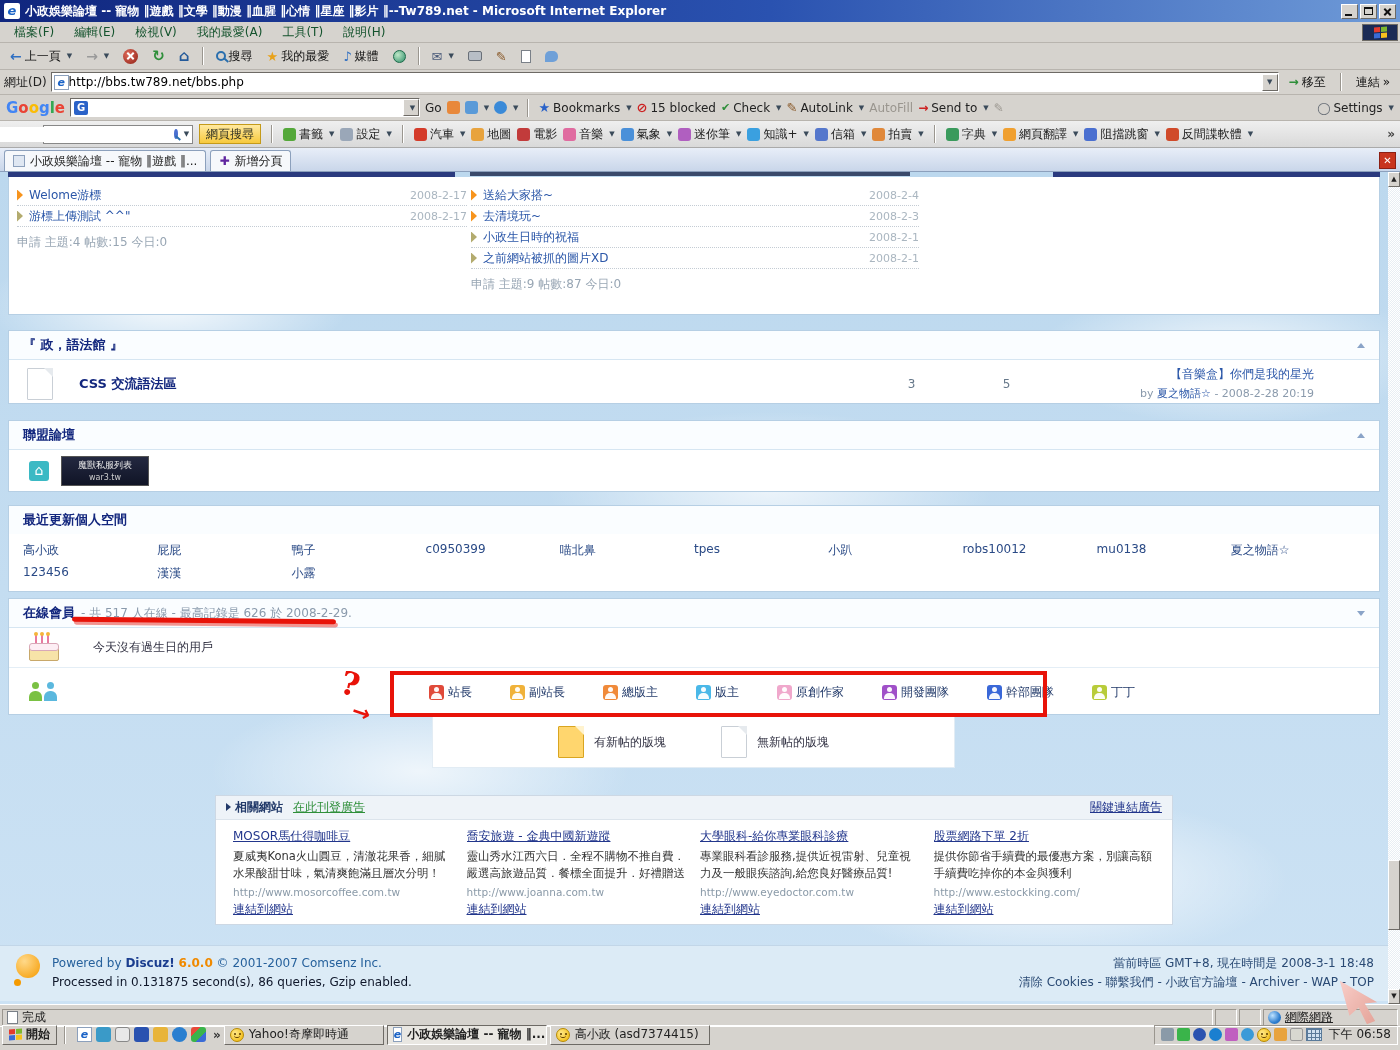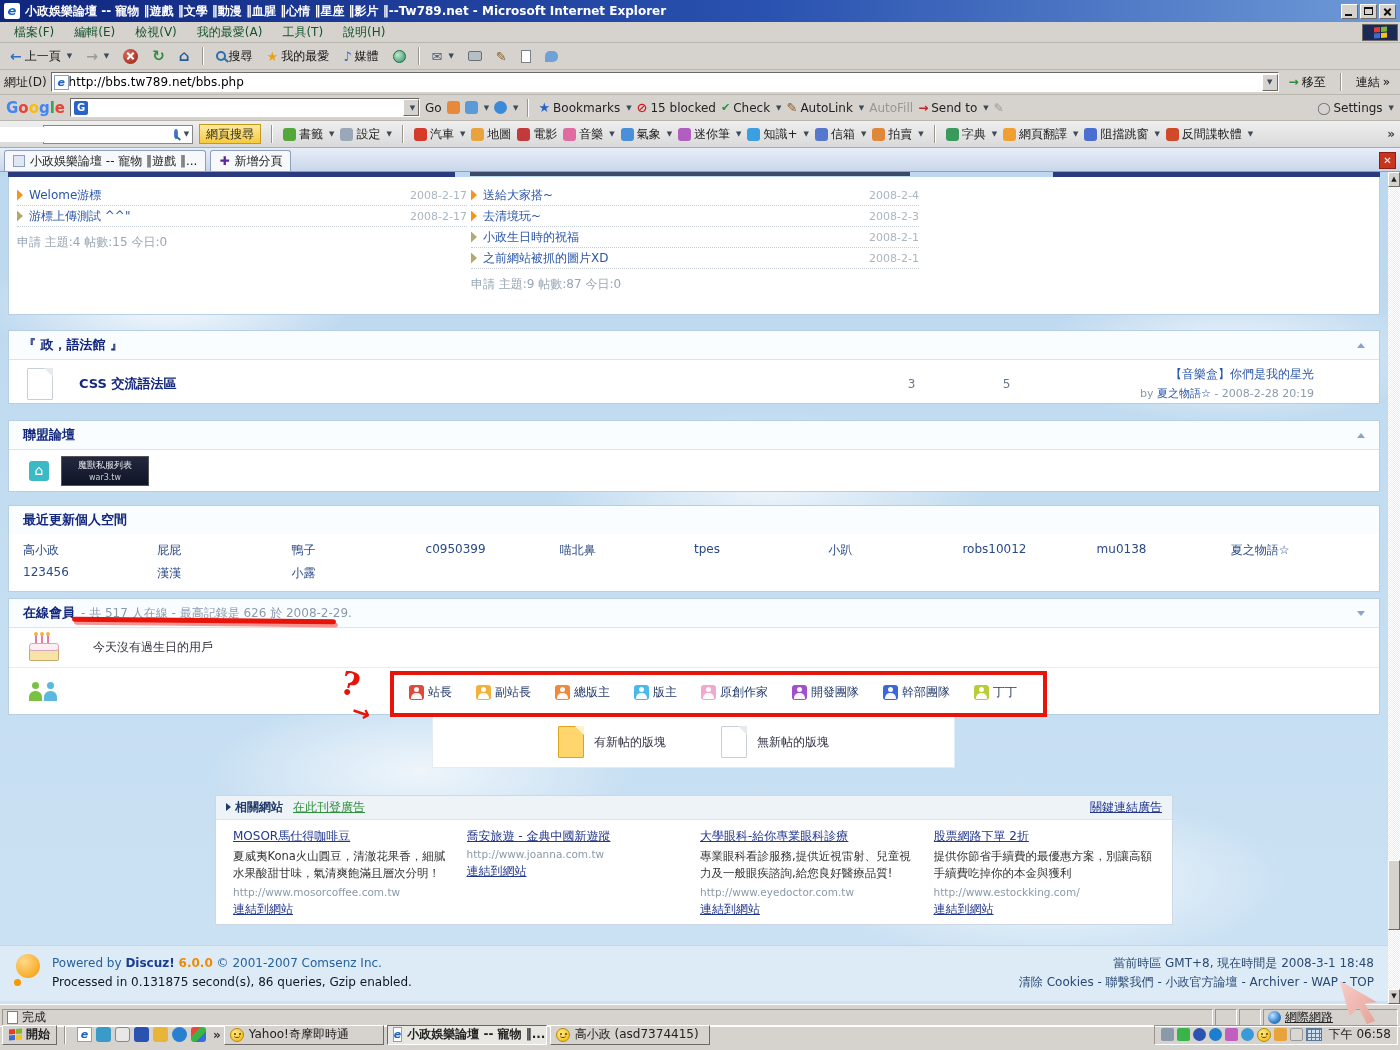--- a/index.html
+++ b/index.html
@@ -214,21 +214,21 @@
   .task-btn.active { border-color:#6d6a65 #fff #fff #6d6a65; background:#e9e7e2; font-weight:bold; }
   .smiley { width:14px; height:14px; border-radius:50%; background:radial-gradient(circle at 35% 35%,#ffe98a,#f0b400); border:1px solid #b88a00; position:relative; }
   .smiley::before { content:""; position:absolute; top:4px; left:3px; width:2px; height:2px; background:#5a3a00; border-radius:50%; box-shadow:5px 0 0 #5a3a00; }
   .smiley::after { content:""; position:absolute; bottom:3px; left:3.5px; width:6px; height:3px; border-bottom:1.5px solid #5a3a00; border-radius:0 0 6px 6px; }
   .ie-chip { width:15px; height:15px; background:#fff; border:1px solid #8ca0bc; color:#1b63c6; font-weight:bold; font-style:italic; font-size:11px; text-align:center; line-height:13px; }
   #tray { margin-left:auto; display:flex; align-items:center; gap:3px; height:20px; padding:0 6px; border:1px solid; border-color:#9a968f #fff #fff #9a968f; }
   #tray .chip { width:13px; height:13px; border-radius:2px; }
   .kbd-chip { width:16px; height:13px; background:#cfe0f0; border:1px solid #5a7a9a; background-image:linear-gradient(#5a7a9a 1px,transparent 1px),linear-gradient(90deg,#5a7a9a 1px,transparent 1px); background-size:4px 4px; }
   #tray-time { margin-left:4px; white-space:nowrap; }
 
-  .legend-row { display:flex; align-items:center; gap:24px; position:absolute; left:400px; top:78px; }
+  .legend-row { display:flex; align-items:center; gap:38px; position:absolute; left:420px; top:78px; }
   a { cursor:pointer; }
 </style>
 </head>
 <body>
 
 <div id="titlebar" class="bar">
   <span class="ie-logo">e</span>
   <span class="title-text">小政娛樂論壇 -- 寵物 ‖遊戲 ‖文學 ‖動漫 ‖血腥 ‖心情 ‖星座 ‖影片 ‖--Tw789.net - Microsoft Internet Explorer</span>
   <span class="win-controls">
     <span class="wbtn">
@@ -670,20 +670,21 @@
     </div>
     <div id="ads-body">
       <div class="ad">
         <a class="a-title">MOSOR馬仕得咖啡豆</a>
         <div class="a-desc">夏威夷Kona火山圓豆，清澈花果香，細膩水果酸甜甘味，氣清爽飽滿且層次分明！</div>
         <div class="a-url">http://www.mosorcoffee.com.tw</div>
         <a class="a-link">連結到網站</a>
       </div>
       <div class="ad">
         <a class="a-title">喬安旅遊 - 金典中國新遊蹤</a>
+        <div class="a-desc">靈山秀水江西六日．全程不購物不推自費．嚴選高旅遊品質．餐標全面提升．好禮贈送</div>
         <div class="a-url">http://www.joanna.com.tw</div>
         <a class="a-link">連結到網站</a>
       </div>
       <div class="ad">
         <a class="a-title">大學眼科-給你專業眼科診療</a>
         <div class="a-desc">專業眼科看診服務,提供近視雷射、兒童視力及一般眼疾諮詢,給您良好醫療品質!</div>
         <div class="a-url">http://www.eyedoctor.com.tw</div>
         <a class="a-link">連結到網站</a>
       </div>
       <div class="ad">

